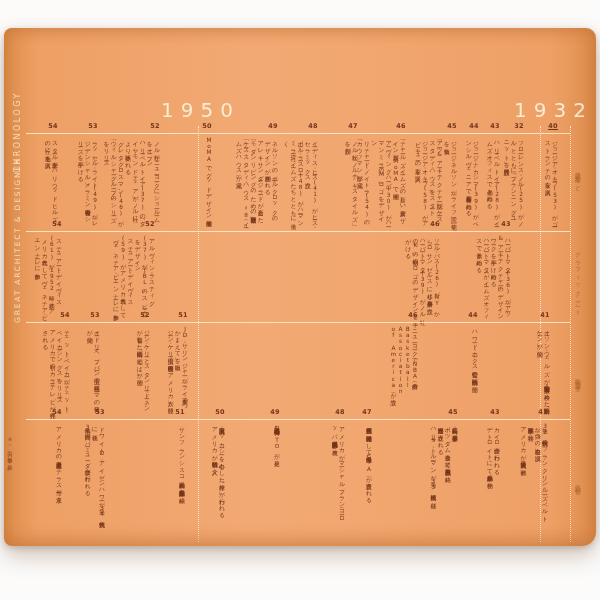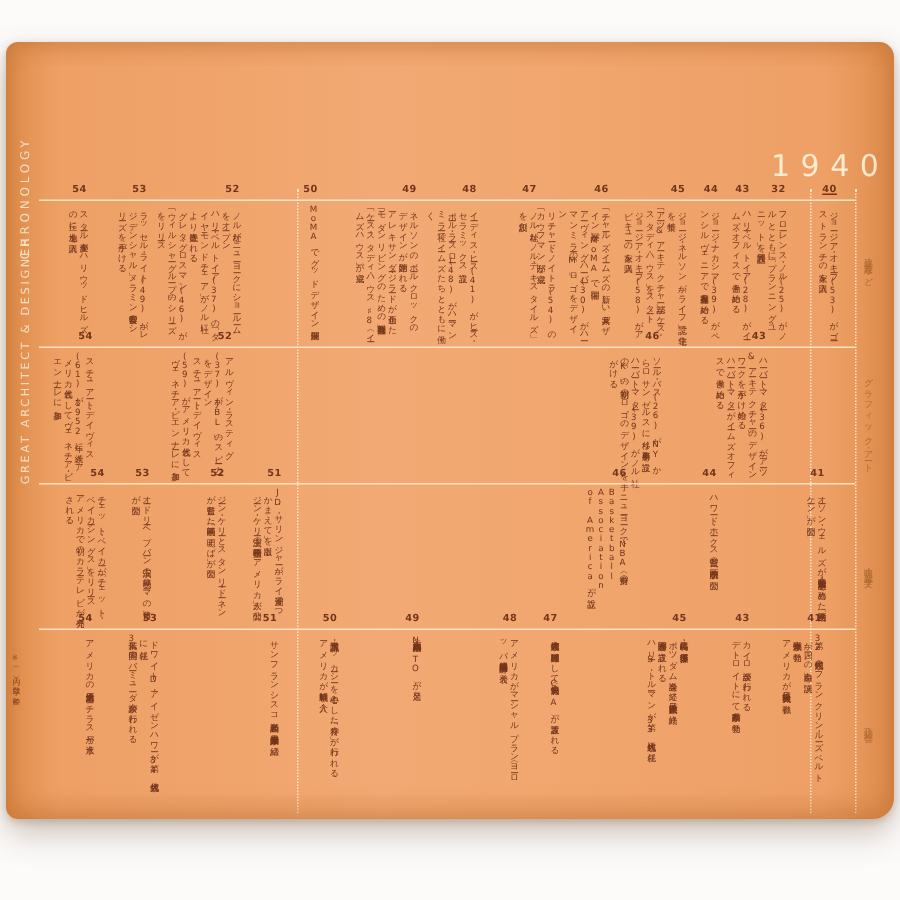--- a/index.html
+++ b/index.html
@@ -31,21 +31,22 @@
 </head>
 <body>
 
 <div id="book-page">
   <div class="side-label" id="side-chronology">CHRONOLOGY</div>
   <div class="side-label" id="side-great">GREAT ARCHITECT &amp; DESIGNER</div>
   <div id="footnote">※（　）内の数字は年齢</div>
 <div class="dotted-v" style="left: 194px;"></div>
     <div class="dotted-v" style="left: 536px;"></div>
     <div class="dotted-v" style="left: 566px;"></div>
-    <div class="decade-label" style="left: 510px; top: 70px;">1940</div>
+    <div class="decade-label" style="left: 157px; top: 70px;">1950</div>
+    <div class="decade-label" style="left: 510px; top: 70px;">1932</div>
     <div class="band-line" style="top: 105px;"></div>
     <div class="gutter-label" style="top: 150px;">建築・家具など</div>
     <div class="year-num" style="right: 538px; top: 94px;">54</div>
     <div class="v-text" style="right: 538px; top: 109px; height: 88px;">
       <div class="sentence">スタール夫妻がハリウッドヒルズの丘に土地を購入</div>
     </div>
     <div class="year-num" style="right: 498px; top: 94px;">53</div>
     <div class="v-text" style="right: 498px; top: 109px; height: 88px;">
       <div class="sentence">ラッセル・ライト(49)が「レジデンシャル」メラミン製食器のシリーズを手がける</div>
     </div>

